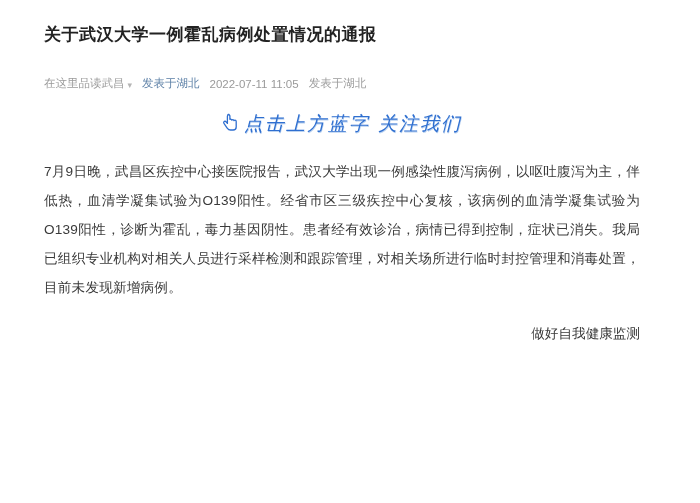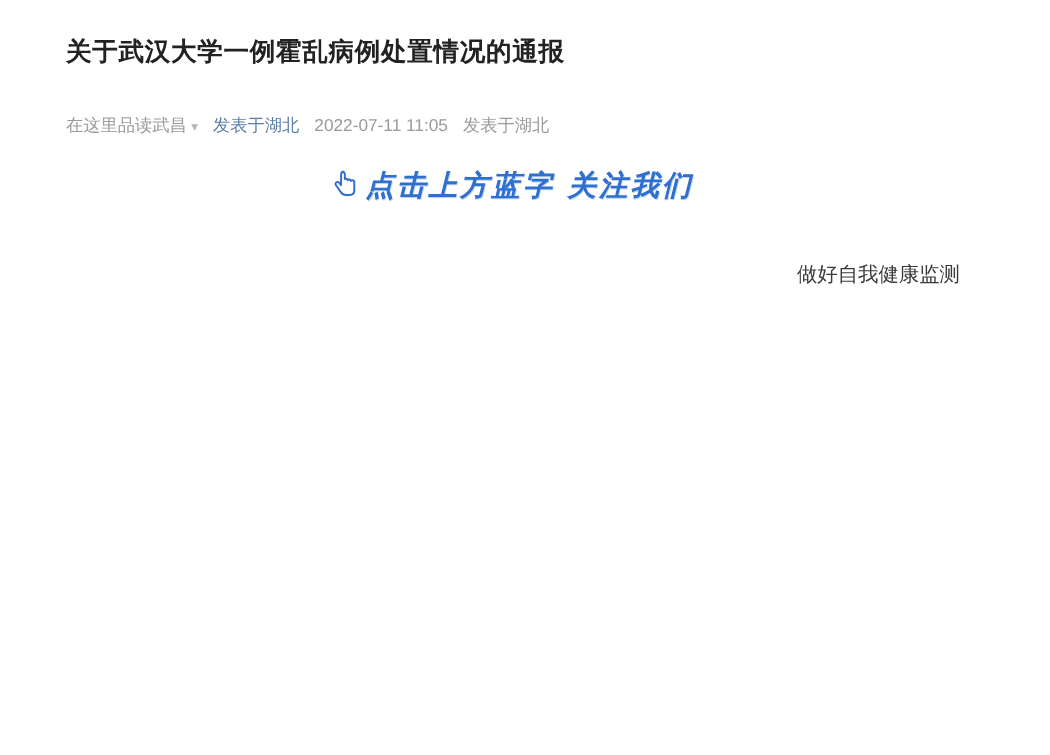--- a/index.html
+++ b/index.html
@@ -72,21 +72,21 @@
     gap: 6px;
   }
   .banner-icon {
     width: 16px;
     height: 22px;
     position: relative;
   }
   .banner-icon svg { display: block; }
   .banner-text {
     font-size: 19px;
-    font-weight: bold;
+    font-weight: normal;
     color: #2f6fd0;
     letter-spacing: 2px;
     font-style: italic;
     font-family: "DejaVu Sans", "Liberation Sans", sans-serif;
     text-shadow: 0.5px 0.5px 0 #bcd3f0;
   }
   .body-text {
     font-size: 13.6px;
     line-height: 29px;
     color: #3a3a3a;
@@ -128,19 +128,20 @@
       <span class="banner-icon">
         <svg width="16" height="22" viewBox="0 0 16 22">
           <path d="M7 1.5c-1 0-1.6.8-1.6 1.7v7.2l-1.3-1.6c-.6-.7-1.6-.7-2.1-.1-.5.6-.4 1.4.1 2l3.1 4.4c.8 1.1 1.9 1.9 3.3 1.9h2.6c1.9 0 3.1-1.3 3.1-3.1V8.4c0-.8-.5-1.3-1.2-1.3-.4 0-.8.2-1 .5-.1-.6-.6-1-1.2-1-.4 0-.8.2-1 .5-.1-.6-.6-1-1.2-1-.2 0-.5.1-.7.2V3.2c0-.9-.7-1.7-1.7-1.7z" fill="none" stroke="#2f6fd0" stroke-width="1.3" stroke-linejoin="round"></path>
         </svg>
       </span>
       <span class="banner-text">点击上方蓝字 关注我们</span>
     </span>
   </div>
 
   <div class="body-text">
+    <p class="para">7月9日晚，武昌区疾控中心接医院报告，武汉大学出现一例感染性腹泻病例，以呕吐腹泻为主，伴低热，血清学凝集试验为O139阳性。经省市区三级疾控中心复核，该病例的血清学凝集试验为O139阳性，诊断为霍乱，毒力基因阴性。患者经有效诊治，病情已得到控制，症状已消失。我局已组织专业机构对相关人员进行采样检测和跟踪管理，对相关场所进行临时封控管理和消毒处置，目前未发现新增病例。</p>
   </div>
 
   <div class="sign">
     <div>做好自我健康监测</div>
   </div>
 
 </div>
 
 </body></html>

